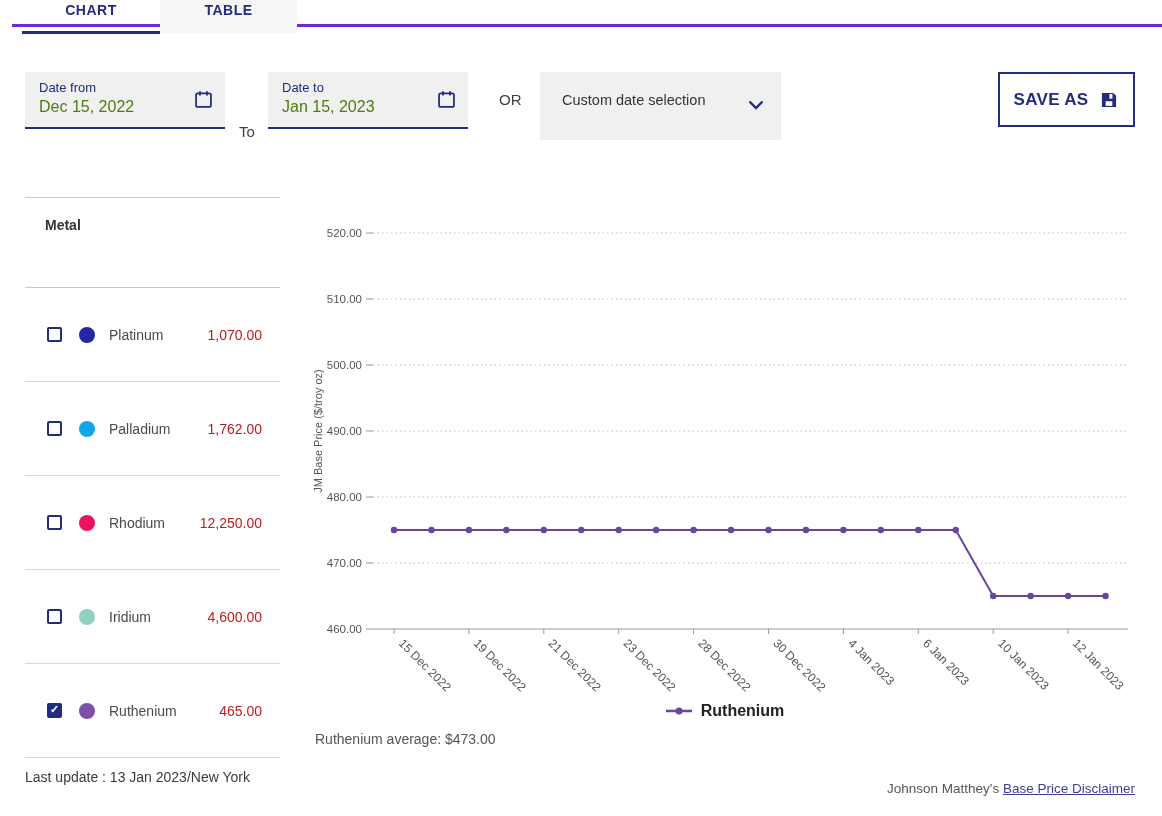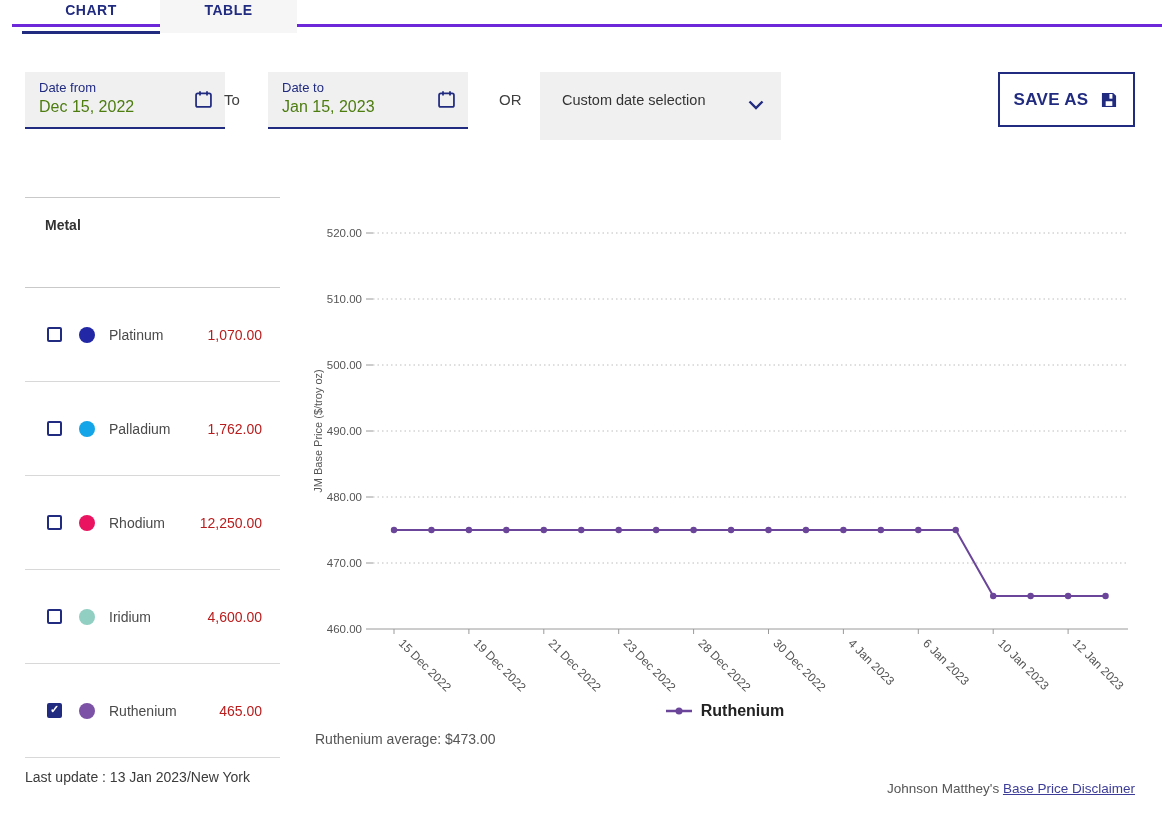--- a/index.html
+++ b/index.html
@@ -16,21 +16,21 @@
   .tab-table { left:148px; width:137px; background:#f6f6f7; height:33px; }
 
   
   .datebox { position:absolute; top:72px; width:200px; height:57px; background:var(--input-bg);
              border-bottom:2px solid var(--navy); cursor:pointer; }
   #date-from { left:25px; } #date-to { left:268px; }
   .datebox .lbl { position:absolute; left:14px; top:8px; font-size:13px; color:var(--navy); }
   .datebox .val { position:absolute; left:14px; top:26px; font-size:16px; color:#4d7c0f; }
   .datebox .cal { position:absolute; right:11px; top:17px; color:var(--navy); }
   .joiner { position:absolute; top:91px; font-size:15px; color:#3f3f3f; }
-  #to-label { left:224px; } #or-label { left:499px; }
+  #to-label { left:239px;margin-top:32px; } #or-label { left:499px; }
   .dropdown { position:absolute; left:540px; top:72px; width:241px; height:68px; background:var(--input-bg); cursor:pointer; }
   .dropdown .val { position:absolute; left:22px; top:20px; font-size:14.5px; color:#333; }
   .dropdown .chev { position:absolute; right:17px; top:24px; color:var(--navy); }
   .savebtn { position:absolute; left:998px; top:72px; width:137px; height:55px; background:#fff;
              border:2px solid var(--navy); color:var(--navy); font-size:17px; font-weight:700;
              letter-spacing:.3px; display:flex; align-items:center; justify-content:center; gap:11px; cursor:pointer;
              font-family:inherit; }
 
   
   .panel { position:absolute; left:25px; top:197px; width:255px; }

